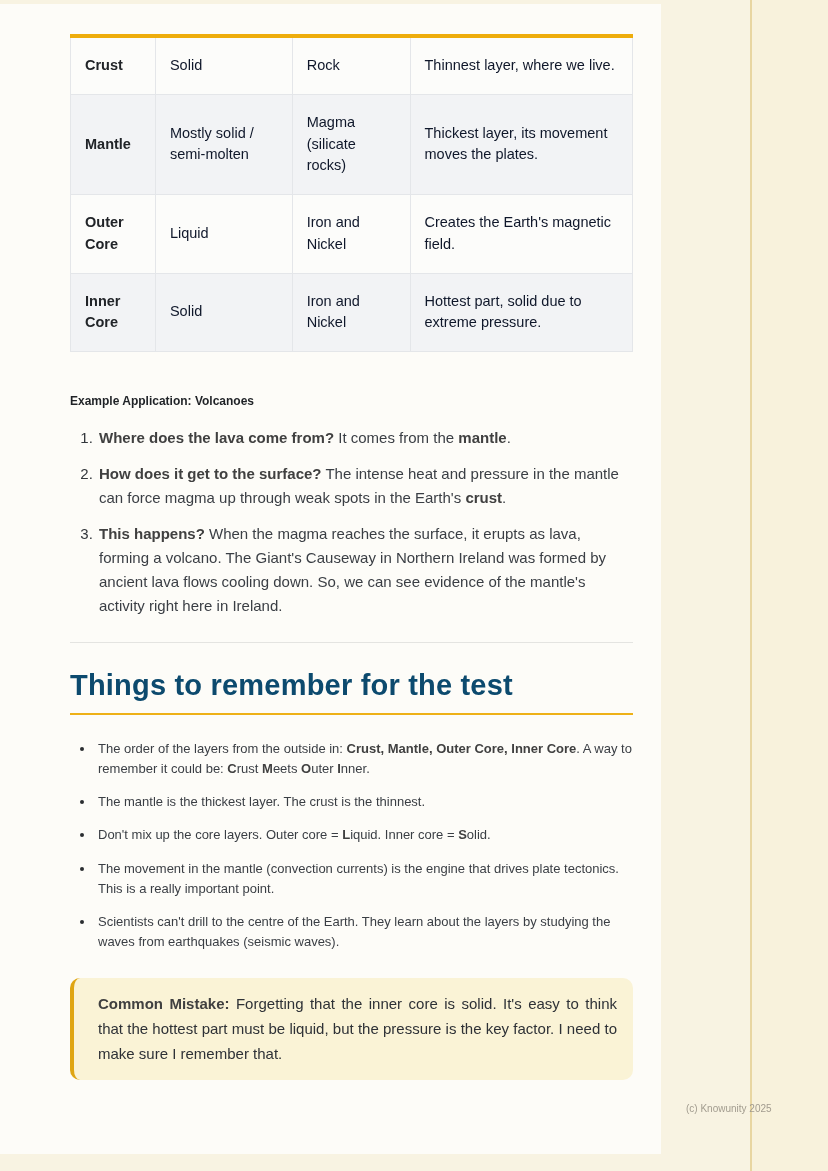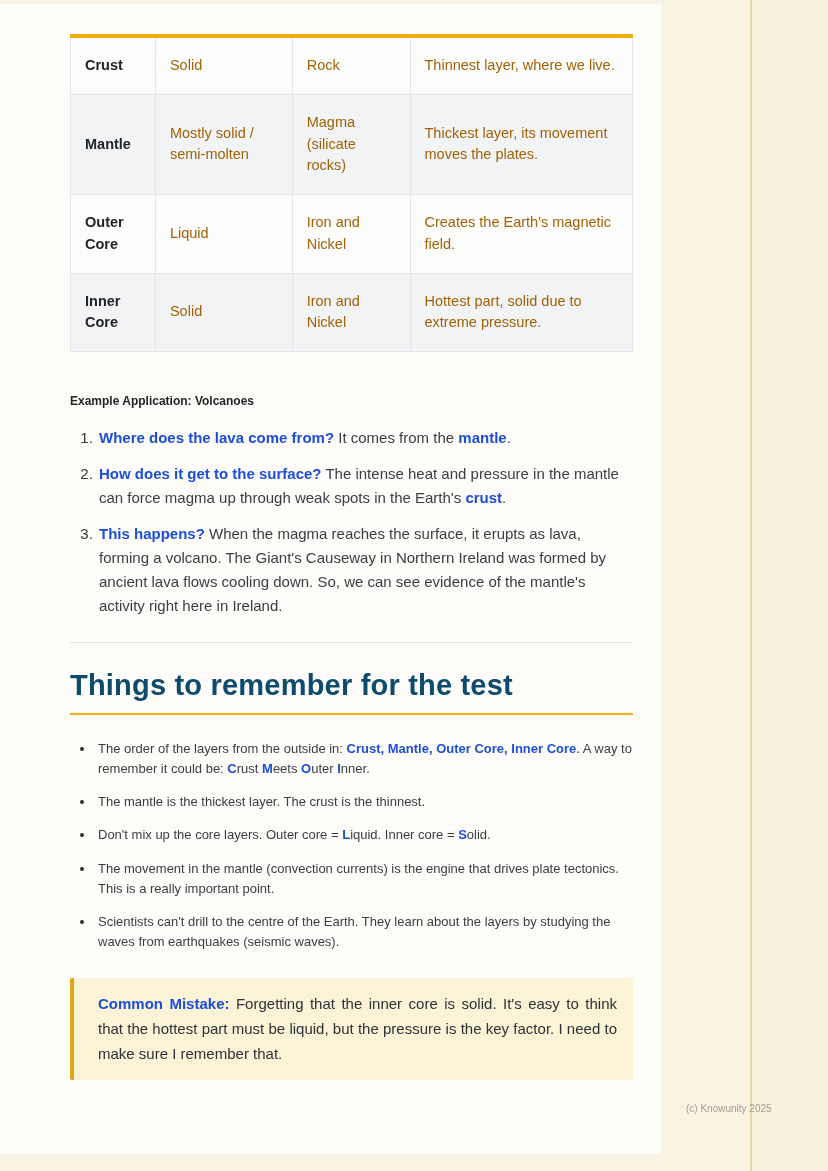--- a/index.html
+++ b/index.html
@@ -42,34 +42,34 @@
     border-top: 4px solid #eead0c;
     font-size: 14.5px;
     margin-bottom: 42px;
   }
   table.layers td {
     border: 1px solid #e4e6e9;
     padding: 17px 14px;
     vertical-align: middle;
     line-height: 1.5;
     background: #fcfcfa;
-    color: #a16207;
+    color: #0f172a;
   }
   table.layers tr:nth-child(even) td { background: #f2f3f5; }
   table.layers td.layer { font-weight: 700; color: #212428; }
   .c1 { width: 85px; } .c2 { width: 137px; } .c3 { width: 118px; } .c4 { width: 223px; }
 
   
   h3.sub {
     font-size: 12px;
     font-weight: 700;
     color: #1f2226;
     margin-bottom: 18px;
   }
-  strong { font-weight: 700; color: #1d4ed8; }
+  strong { font-weight: 700; color: #404040; }
 
   ol.numbered {
     padding-left: 27px;
     font-size: 15px;
     line-height: 1.6;
     color: #3a3e44;
   }
   ol.numbered li { margin-bottom: 12px; padding-left: 2px; }
   ol.numbered li::marker { font-weight: 400; color: #33373c; }
 
@@ -100,21 +100,21 @@
     width: 563px;
   }
   ul.bullets li { margin-bottom: 13px; padding-left: 3px; }
   ul.bullets li::marker { color: #2a2d31; }
 
   .callout {
     margin-top: 26px;
     width: 563px;
     background: #faf3d6;
     border-left: 4px solid #dfa513;
-    border-radius: 2px;
+    border-radius: 10px;
     padding: 14px 16px 14px 24px;
     font-size: 15px;
     line-height: 1.65;
     color: #2e3136;
     text-align: justify;
   }
 
   .watermark {
     position: absolute;
     left: 686px;

